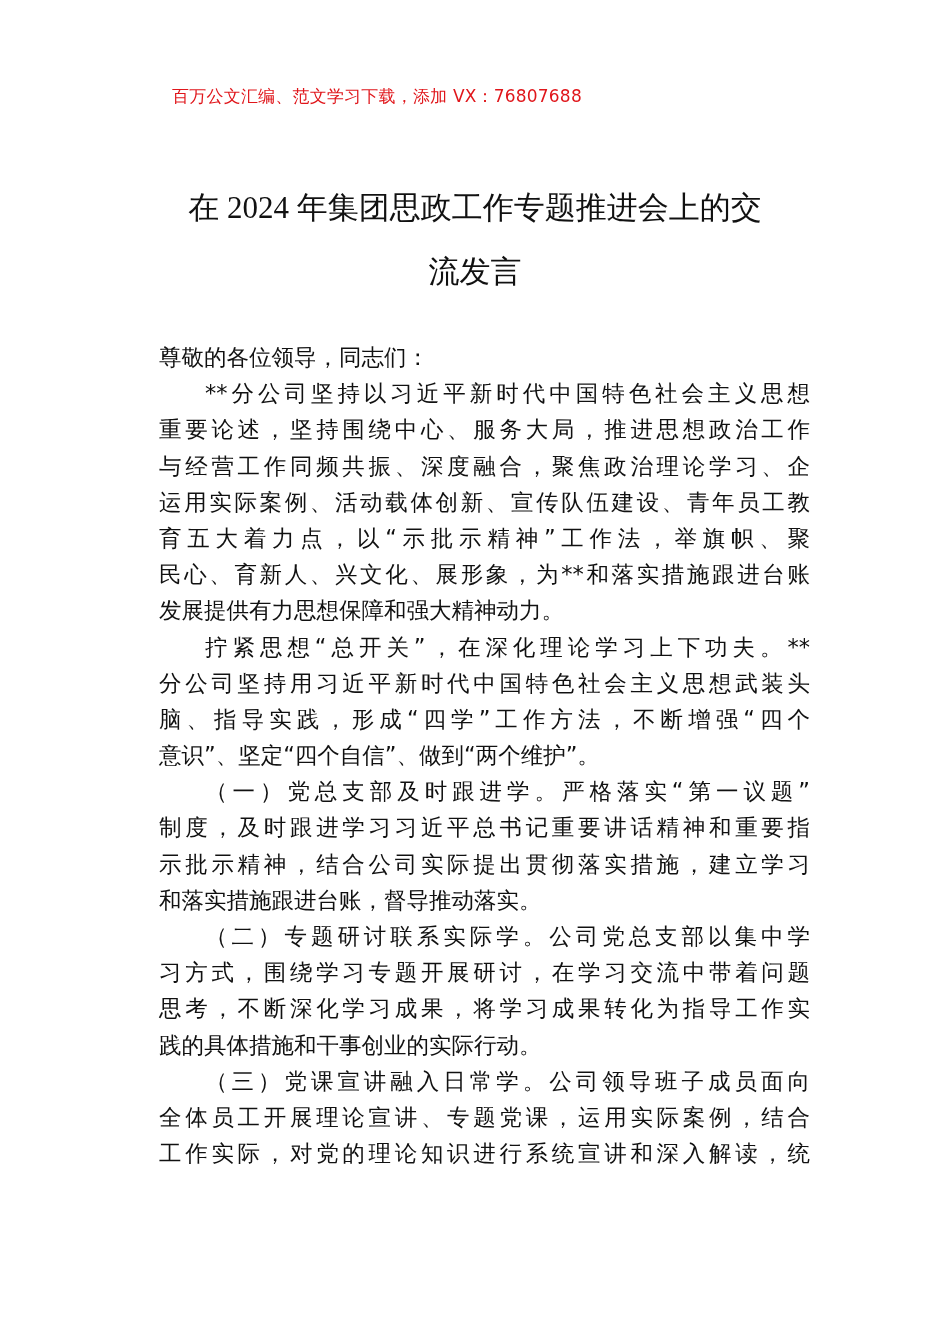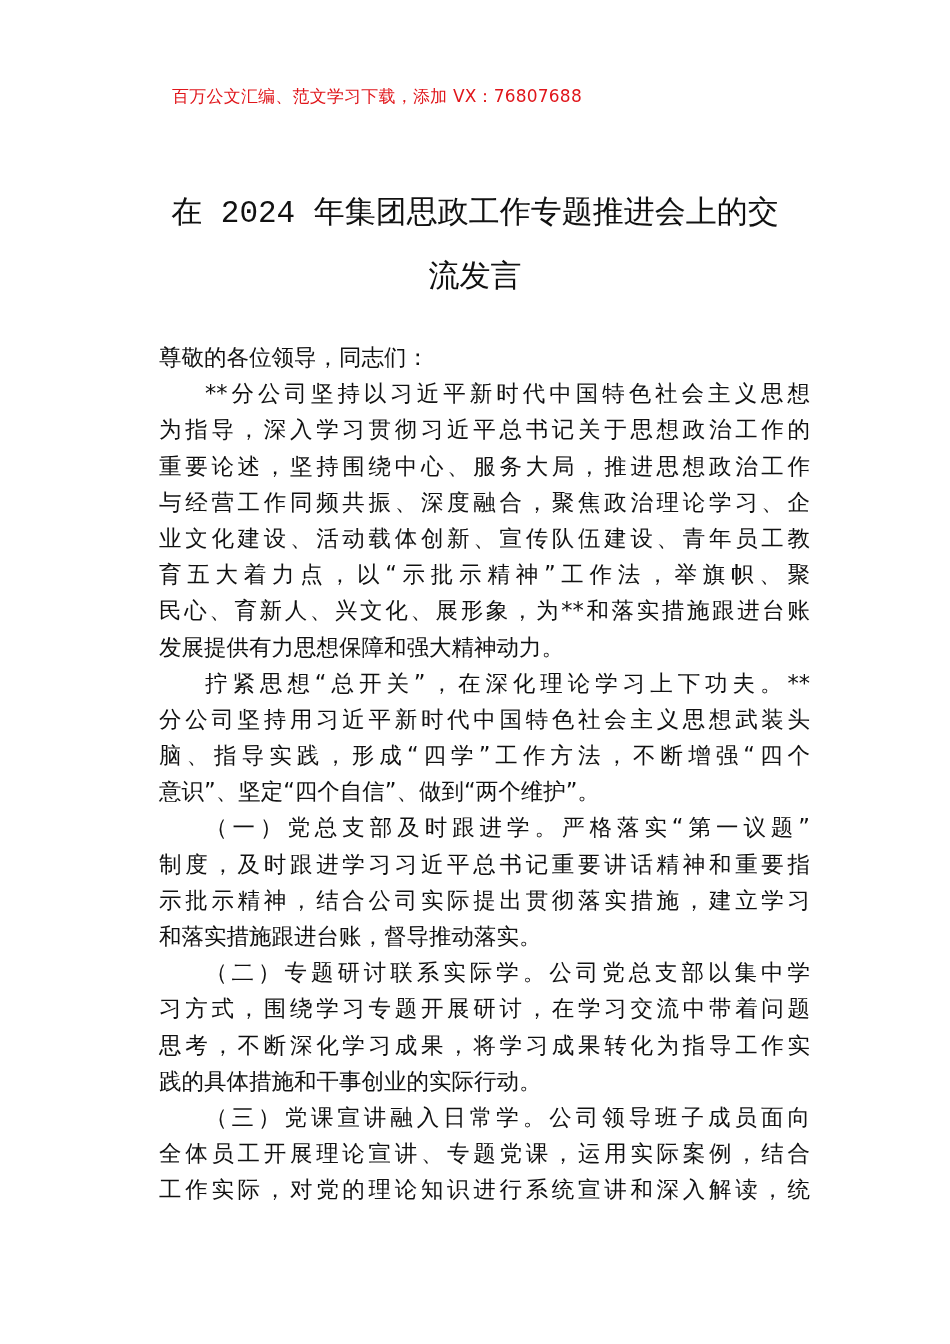--- a/index.html
+++ b/index.html
@@ -29,25 +29,25 @@
       left: 0;
       width: 754px;
       text-align: center;
       font-size: 17px;
       line-height: 24px;
       color: #e0161b;
       letter-spacing: 0.2px;
     }
     .title {
       position: absolute;
-      top: 182px;
+      top: 176px;
       left: 140px;
       width: 670px;
       text-align: center;
-      font-family: Liberation Mono, monospace;
+      font-family: Liberation Serif, serif;
       font-size: 31px;
       line-height: 64px;
       color: #111111;
     }
     .title-line {
       display: block;
       white-space: nowrap;
     }
     .body-text {
       position: absolute;
@@ -83,24 +83,23 @@
   <div class="title">
     <span class="title-line">在 2024 年集团思政工作专题推进会上的交</span>
     <span class="title-line">流发言</span>
   </div>
 
   <div class="body-text">
     <span class="line last">尊敬的各位领导，同志们：</span>
 
     <div>
       <span class="line indent">**分公司坚持以习近平新时代中国特色社会主义思想</span>
-      <span class="line">为指导，深入学习贯彻习近平总书记关于思想政治工作的</span>
       <span class="line">重要论述，坚持围绕中心、服务大局，推进思想政治工作</span>
       <span class="line">与经营工作同频共振、深度融合，聚焦政治理论学习、企</span>
-      <span class="line">业文化建设、活动载体创新、宣传队伍建设、青年员工教</span>
+      <span class="line">运用实际案例、活动载体创新、宣传队伍建设、青年员工教</span>
       <span class="line">育五大着力点，以“示批示精神”工作法，举旗帜、聚</span>
       <span class="line">民心、育新人、兴文化、展形象，为**和落实措施跟进台账</span>
       <span class="line last">发展提供有力思想保障和强大精神动力。</span>
     </div>
 
 
     <div>
       <span class="line indent">拧紧思想“总开关”，在深化理论学习上下功夫。**</span>
       <span class="line">分公司坚持用习近平新时代中国特色社会主义思想武装头</span>
       <span class="line">脑、指导实践，形成“四学”工作方法，不断增强“四个</span>

